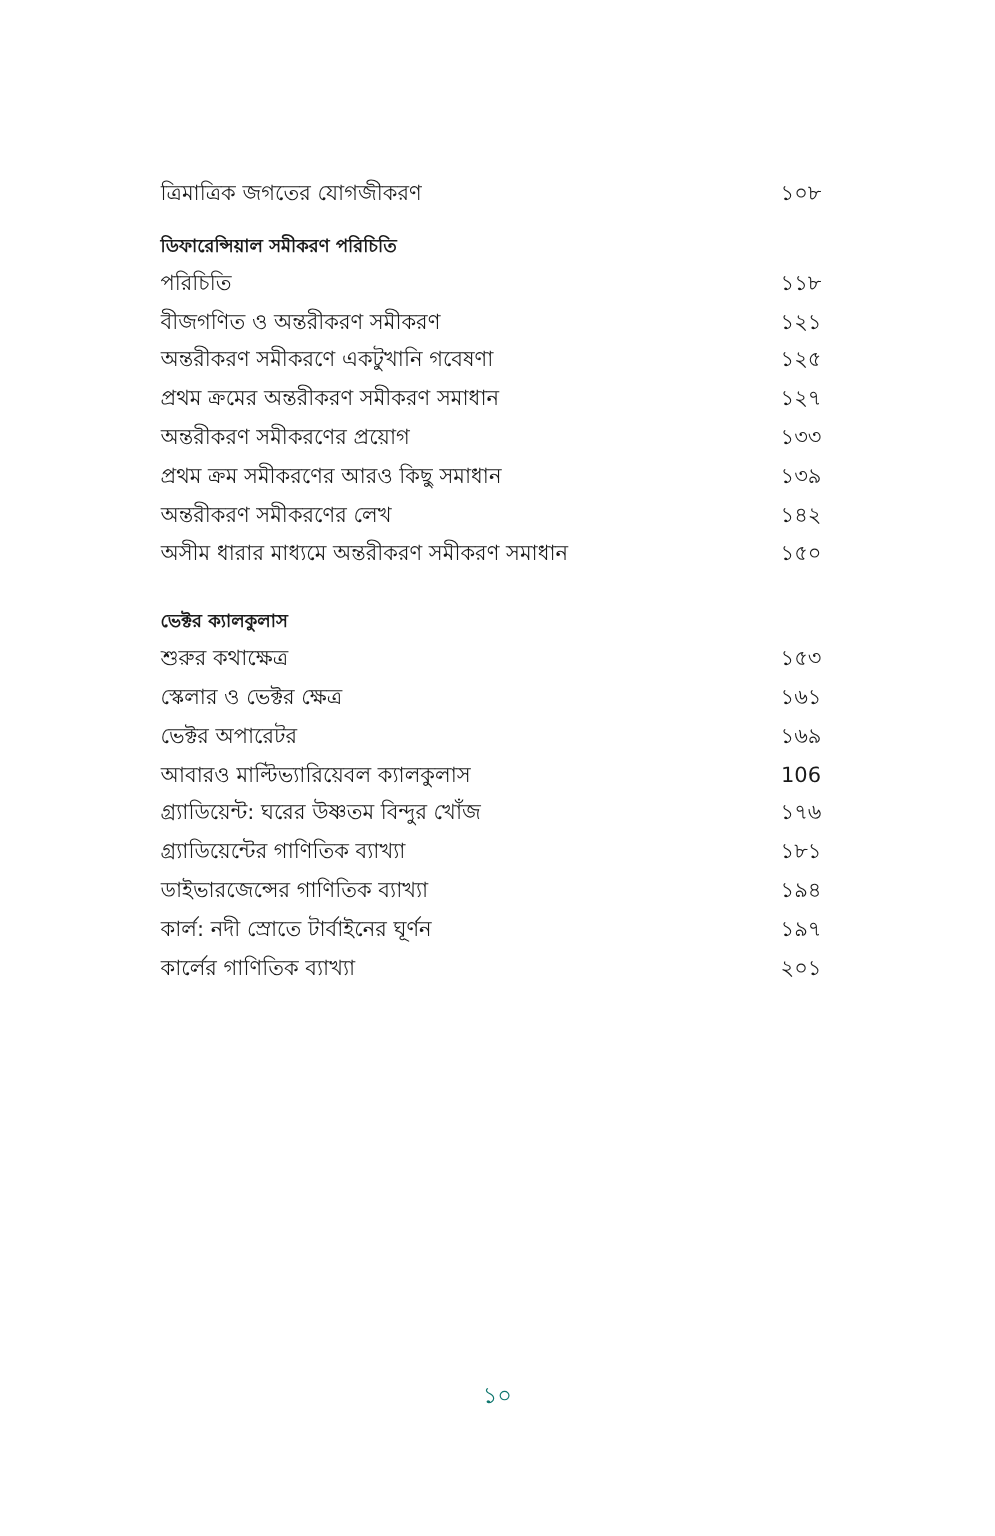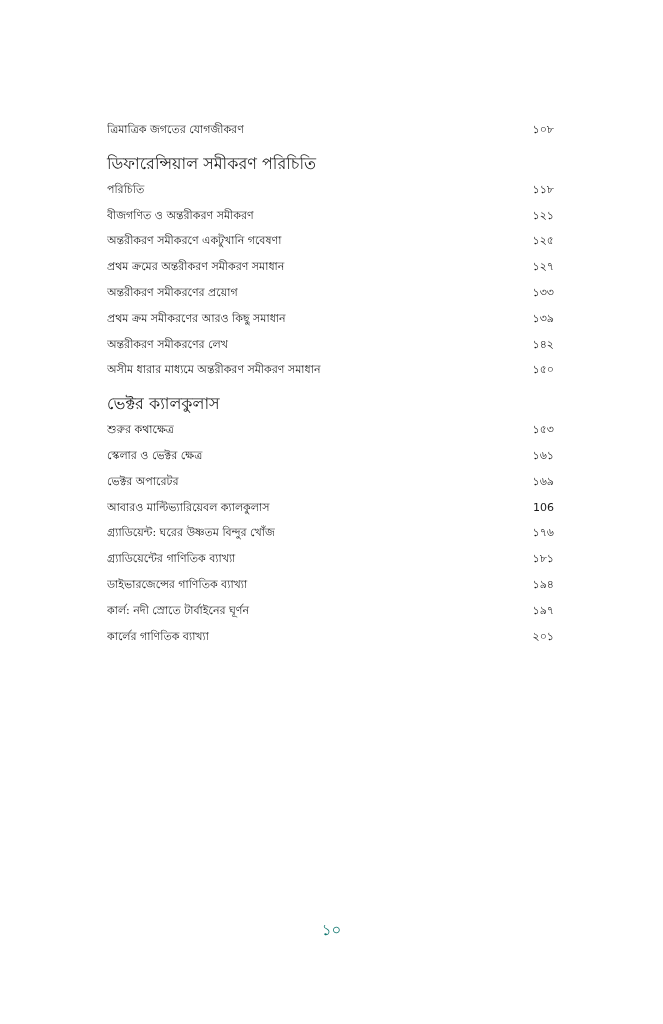--- a/index.html
+++ b/index.html
@@ -20,43 +20,43 @@
       left: 107px;
       top: 117px;
       width: 447px;
     }
     .toc-row {
       display: flex;
       justify-content: space-between;
       align-items: baseline;
       height: 25.8px;
       line-height: 25.8px;
-      font-size: 11px;
+      font-size: 14px;
       white-space: nowrap;
     }
     .toc-row .title {
       flex: 1;
       overflow: hidden;
     }
     .toc-row .pg {
-      text-align: right;
+      text-align: center;
       min-width: 40px;
     }
     .section-heading {
-      font-weight: normal;
-      font-size: 16px;
+      font-weight: bold;
+      font-size: 12px;
       height: 26px;
       line-height: 26px;
       white-space: nowrap;
     }
     .section {
       margin-top: 8px;
     }
     .section.vector {
-      margin-top: 8px;
+      margin-top: 18px;
     }
     .folio {
       position: absolute;
       left: 0;
       width: 663px;
       top: 918px;
       text-align: center;
       font-size: 15px;
       color: #0f766e;
     }

